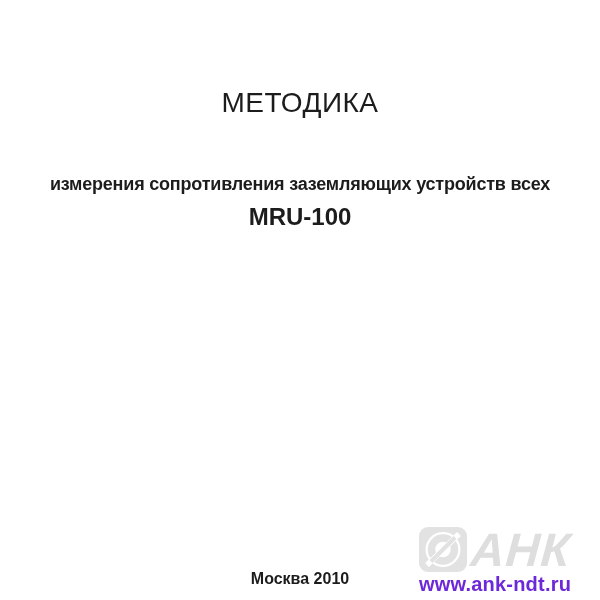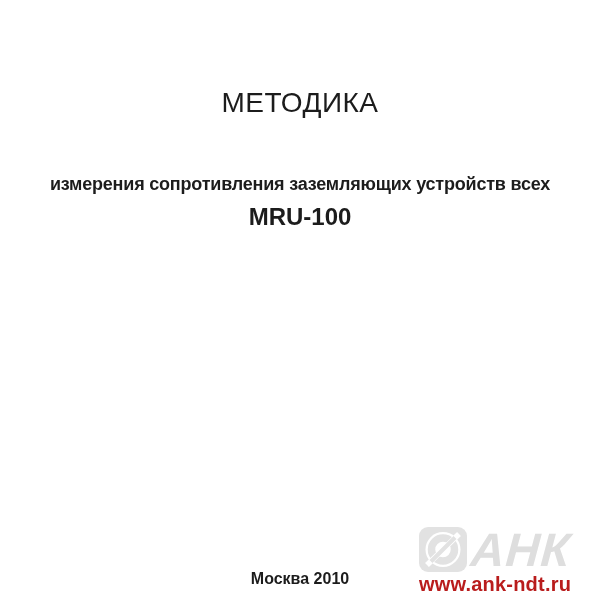--- a/index.html
+++ b/index.html
@@ -68,21 +68,21 @@
     color: #dedede;
     letter-spacing: 1px;
     margin-left: 4px;
     transform: skewX(-4deg);
   }
   .watermark-url {
     margin-top: -3px;
     font-weight: bold;
     font-size: 20px;
     letter-spacing: 0.2px;
-    color: #b91c1c;
+    color: #6d28d9;
     white-space: nowrap;
   }
 </style>
 </head>
 <body>
 
 <div class="page">
 
   <div class="centered-line doc-title">МЕТОДИКА</div>
 

